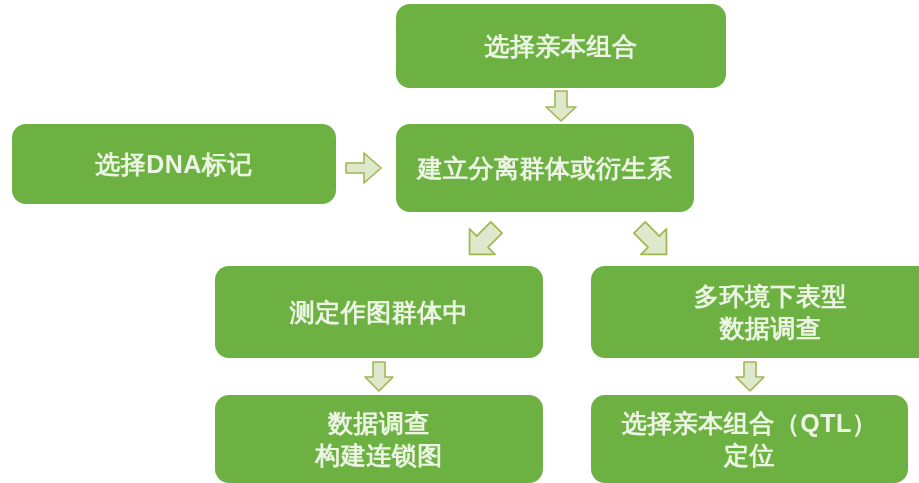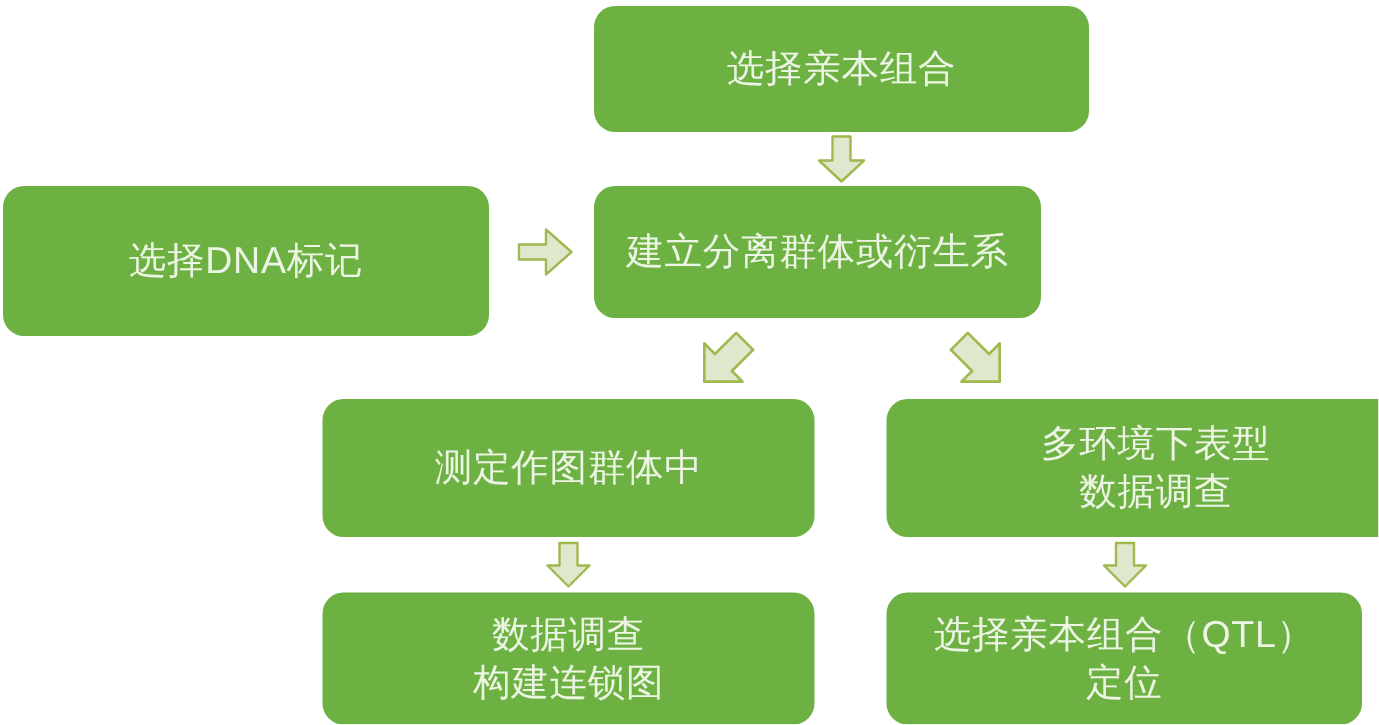--- a/index.html
+++ b/index.html
@@ -27,20 +27,21 @@
     border-radius: 14px;
     display: flex;
     align-items: center;
     justify-content: center;
     text-align: center;
     color: #ecf4e3;
     font-size: 25px;
     line-height: 1.28;
     letter-spacing: 0.5px;
     padding: 4px 10px;
+    font-weight: bold;
     -webkit-font-smoothing: antialiased;
   }
   .node .lines {
     display: block;
     width: 100%;
   }
   .node .line {
     display: block;
     white-space: nowrap;
   }
@@ -61,21 +62,21 @@
 <body>
 
 <div id="canvas">
 
   <div class="node" style="left:396px; top:4px; width:330px; height:84px;">
     <span class="lines">
       <span class="line">选择亲本组合</span>
     </span>
   </div>
 
-  <div class="node" style="left:2px; top:124px; width:324px; height:100px;">
+  <div class="node" style="left:12px; top:124px; width:324px; height:80px;">
     <span class="lines">
       <span class="line">选择DNA标记</span>
     </span>
   </div>
 
   <div class="node" style="left:396px; top:124px; width:298px; height:88px;justify-content:flex-end;">
     <span class="lines">
       <span class="line">建立分离群体或衍生系</span>
     </span>
   </div>

